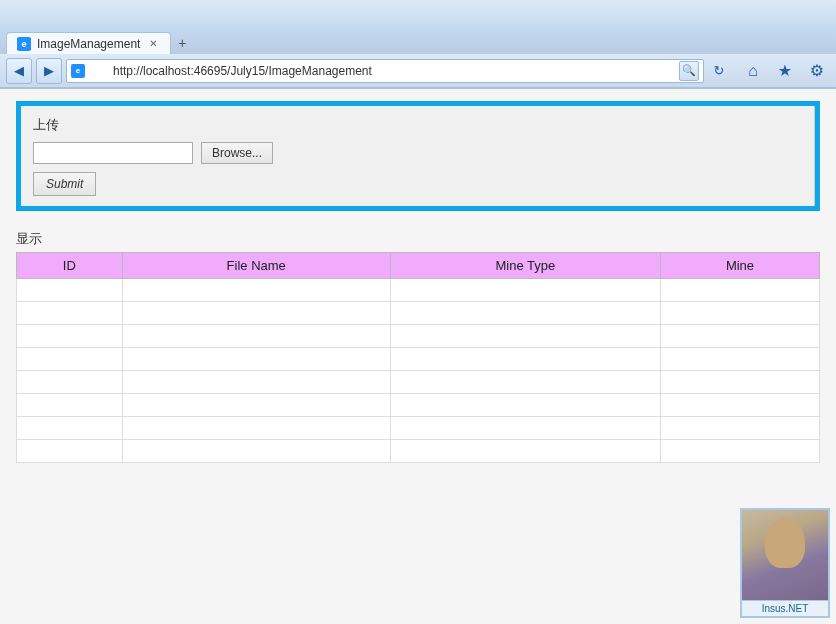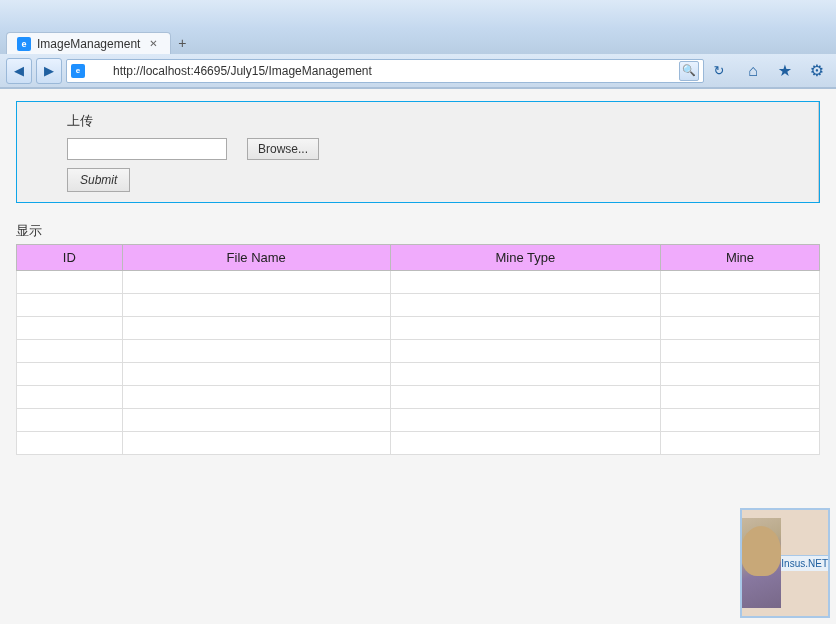--- a/index.html
+++ b/index.html
@@ -201,24 +201,23 @@
     
     .page-content {
       background: #f5f5f5;
       padding: 12px 16px;
       height: calc(624px - 88px);
       overflow: auto;
     }
 
     .upload-section {
       background: #f0f0f0;
-      border: 1px solid #0ea5e9;
+      border: 5px solid #0ea5e9;
       display: flex;
       margin-bottom: 19px;
-      padding-left: 38px;
     }
 
     .upload-panel {
       flex: 1;
       padding: 10px 12px;
       border-right: 1px solid #ccc;
     }
 
     .preview-panel {
       flex: 1;
@@ -228,21 +227,21 @@
 
     .section-label {
       font-size: 13px;
       color: #333;
       margin-bottom: 8px;
     }
 
     .file-input-row {
       display: flex;
       align-items: center;
-      gap: 20px;
+      gap: 8px;
       margin-bottom: 8px;
     }
 
     .file-text-input {
       width: 160px;
       height: 22px;
       border: 1px solid #aaa;
       background: white;
       font-size: 12px;
       padding: 0 3px;
@@ -306,21 +305,21 @@
     
     .watermark-container {
       position: fixed;
       bottom: 6px;
       right: 6px;
       width: 90px;
       height: 110px;
       border: 2px solid #a8c8e8;
       background: #e8d8c8;
       display: flex;
-      flex-direction: row;
+      flex-direction: column;
       align-items: center;
       justify-content: flex-end;
       overflow: hidden;
     }
 
     .watermark-photo {
       width: 86px;
       height: 90px;
       background: linear-gradient(160deg, #c8b8a0 0%, #b8a888 30%, #8878a0 60%, #786888 100%);
       position: relative;

